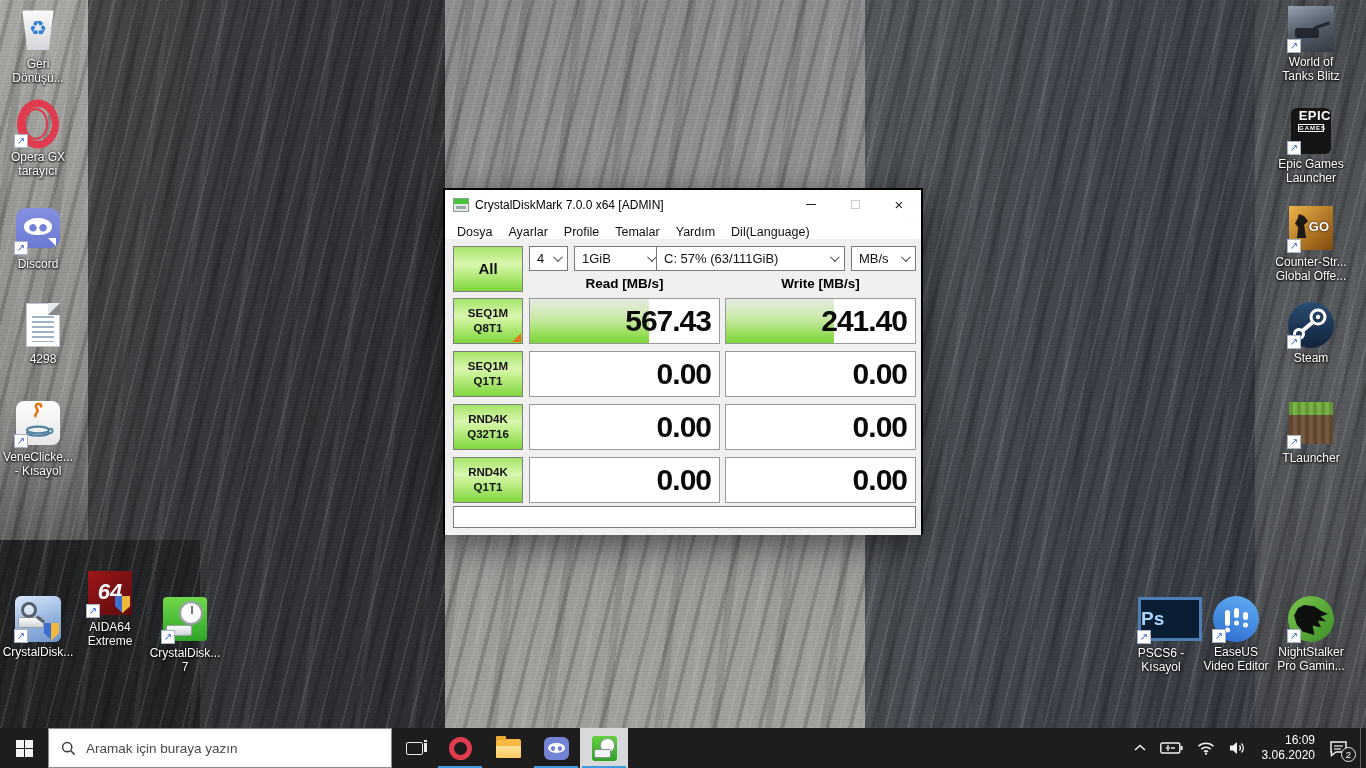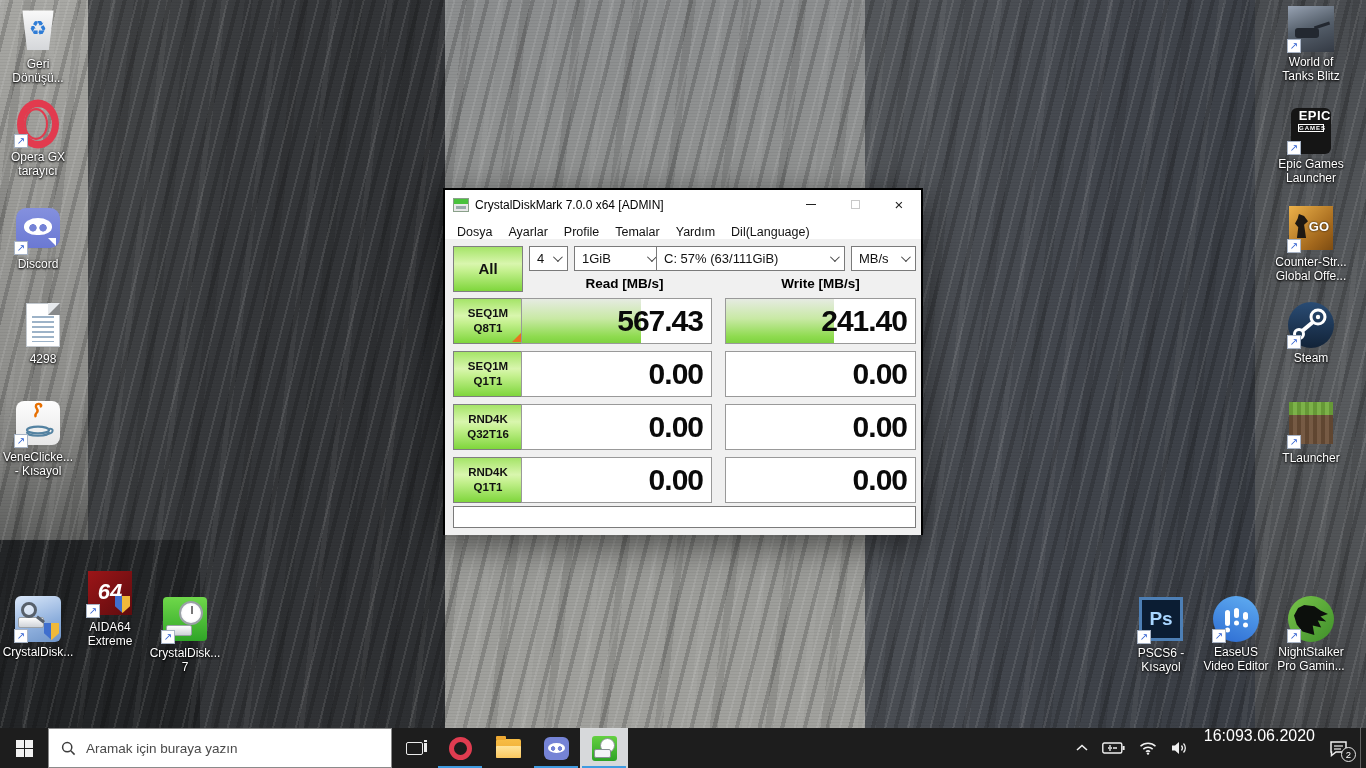--- a/index.html
+++ b/index.html
@@ -69,22 +69,22 @@
   .i-epic .t1 { display:block; font-weight:bold; font-size:13px; letter-spacing:0.5px; margin-top:7px; }
   .i-epic .t2 { display:block; font-weight:bold; font-size:6px; letter-spacing:1px; border:1px solid #fff; width:26px; margin:1px auto 0; }
   .i-csgo { width:44px; height:44px; margin:1px auto 0; background:linear-gradient(135deg,#edb24a,#a2671c 70%,#7d4c12); position:relative; }
   .i-csgo::before { content:""; position:absolute; left:6px; top:8px; width:13px; height:24px; background:#1d1812;
     clip-path:polygon(30% 0,70% 8%,100% 30%,70% 45%,85% 100%,15% 100%,25% 55%,0 40%,20% 20%); }
   .i-csgo::after { content:"GO"; position:absolute; right:4px; top:13px; color:#fff; font-weight:bold; font-size:13px; text-shadow:0 0 2px #000; }
   .i-steam { width:46px; height:46px; border-radius:50%; background:linear-gradient(180deg,#2a4c74,#122338); position:relative; }
   .i-tl { width:44px; height:42px; margin:2px auto 0; background:
       repeating-linear-gradient(90deg, rgba(0,0,0,0.12) 0 4px, rgba(255,255,255,0.06) 4px 8px),
       linear-gradient(180deg,#74ad3e 0 30%, #6d5038 30% 100%); }
-  .i-ps { width:44px; height:44px; margin:1px auto 0; background:#0b1d33; border:3px solid #4d7fb5; color:#a9d6ff;
-    font-weight:bold; font-size:19px; line-height:37px; text-align:center; }
+  .i-ps { width:64px; height:44px; margin:1px auto 0; background:#0b1d33; border:3px solid #4d7fb5; color:#a9d6ff;
+    font-weight:bold; font-size:19px; line-height:37px; text-align:left; }
   .i-easeus { width:46px; height:46px; border-radius:50%; background:linear-gradient(200deg,#61aef2,#2c6bd2); position:relative; }
   .i-ns { width:46px; height:46px; border-radius:50%; background:linear-gradient(135deg,#78c44a,#3f8f2a); position:relative; overflow:hidden; }
   .i-ns::before { content:""; position:absolute; left:6px; top:9px; width:34px; height:30px; background:#0c0f0c;
     clip-path:polygon(0 35%,12% 10%,30% 0,60% 4%,78% 18%,100% 30%,78% 38%,95% 55%,70% 52%,80% 75%,55% 68%,60% 100%,25% 88%,8% 65%); }
 
   
   #win { position:absolute; left:443px; top:188px; width:480px; height:347px; background:#0369a1;
     border:2px solid #000000; box-shadow:0 10px 34px rgba(0,0,0,0.5); }
   #titlebar { height:29px; background:#fff; display:flex; align-items:center; }
   .appico { width:16px; height:14px; margin:0 6px 0 8px; border:1px solid #8aa08a; background:linear-gradient(180deg,#49c23c 0 45%, #e8e8e8 45%); position:relative; }
@@ -111,21 +111,21 @@
   .colhdr { position:absolute; top:37px; width:191px; text-align:center; font-weight:bold; font-size:13.5px; color:#000; }
   #hdr-read { left:84px; } #hdr-write { left:280px; }
 
   .bmrow { position:absolute; left:0; width:100%; height:46px; }
   .rowlabel { left:8px; top:0; width:70px; height:46px; font-size:11.5px; line-height:15px; padding-top:7px; }
   .rowlabel .mark { position:absolute; right:1px; bottom:1px; border-style:solid; border-width:0 0 9px 9px; border-color:rgba(0,0,0,0) rgba(0,0,0,0) #e8731e rgba(0,0,0,0); }
   .cell { position:absolute; top:0; width:191px; height:46px; background:#fff; border:1px solid #999; overflow:hidden; }
   .cell .fill { position:absolute; left:0; top:0; bottom:0; width:0;
     background:linear-gradient(180deg,#e6ebe2 0%,#c8e9a4 45%,#8fdb50 85%,#7ed33f 100%); }
   .cell .num { position:absolute; right:8px; top:0; line-height:43px; font-weight:bold; font-size:30px; letter-spacing:-1px; color:#0a0a0a; }
-  .cell.read { left:76px; } .cell.write { left:280px; }
+  .cell.read { left:84px; } .cell.write { left:280px; }
   #status { position:absolute; left:8px; top:267px; width:463px; height:22px; border:1px solid #7a7a7a; background:#fff; font-size:12px; padding:0 5px; }
 
   
   #taskbar { position:absolute; left:0; bottom:0; width:1366px; height:40px; background:#1d1d1d; display:flex; align-items:stretch; z-index:5; }
   #startbtn { width:48px; display:flex; align-items:center; justify-content:center; }
   .winlogo { width:17px; height:17px; display:grid; grid-template-columns:8px 8px; grid-template-rows:8px 8px; gap:1px; }
   .winlogo i { background:#f2f2f2; }
   #searchbox { width:344px; background:#fff; border:1px solid #8a8a8a; display:flex; align-items:center; padding-left:12px; }
   #searchbox svg { margin-right:10px; }
   #searchbox input { border:0; outline:0; font-size:13.5px; color:#333; width:260px; font-family:"Liberation Sans",sans-serif; background:rgba(0,0,0,0); }
@@ -143,21 +143,21 @@
   .m-folder::after { content:""; position:absolute; left:0; bottom:0; width:100%; height:12px; border-radius:1px; background:linear-gradient(180deg,#ffe49a,#fbc85f); }
   .m-discord { width:25px; height:23px; border-radius:6px; background:#7583d6; position:relative; }
   .m-discord::before { content:""; position:absolute; left:4px; top:6px; width:17px; height:10px; border-radius:50%; background:
      radial-gradient(circle at 30% 55%, #7583d6 2px, rgba(0,0,0,0) 2.5px),
      radial-gradient(circle at 70% 55%, #7583d6 2px, rgba(0,0,0,0) 2.5px), #fff; }
   .m-cdm { width:25px; height:25px; border-radius:3px; background:linear-gradient(180deg,#64d041,#2da326); position:relative; }
   .m-cdm::before { content:""; position:absolute; right:2px; top:2px; width:13px; height:13px; border-radius:50%; border:1.5px solid #8a9096; background:#fff; }
   .m-cdm::after { content:""; position:absolute; left:2px; bottom:3px; width:15px; height:7px; border-radius:2px; border:1px solid #8a9096; background:#f2f4f6; }
   #trayspacer { flex:1; }
   .trayitem { display:flex; align-items:center; justify-content:center; padding:0 7px; }
-  #clock { color:#fff; font-size:16px; text-align:right; line-height:15px; padding:0 8px; display:flex; flex-direction:row; justify-content:center; }
+  #clock { color:#fff; font-size:12px; text-align:right; line-height:15px; padding:0 8px; display:flex; flex-direction:column; justify-content:center; }
   #actioncenter { position:relative; padding:0 12px 0 6px; display:flex; align-items:center; }
   #ac-badge { position:absolute; right:4px; bottom:6px; width:15px; height:15px; border-radius:50%; background:#1d1d1d;
     border:1px solid #e8e8e8; color:#fff; font-size:9.5px; line-height:13px; text-align:center; }
   #showdesk { width:6px; border-left:1px solid rgba(255,255,255,0.3); }
 </style>
 </head>
 <body>
 
 <div id="screen">
 

